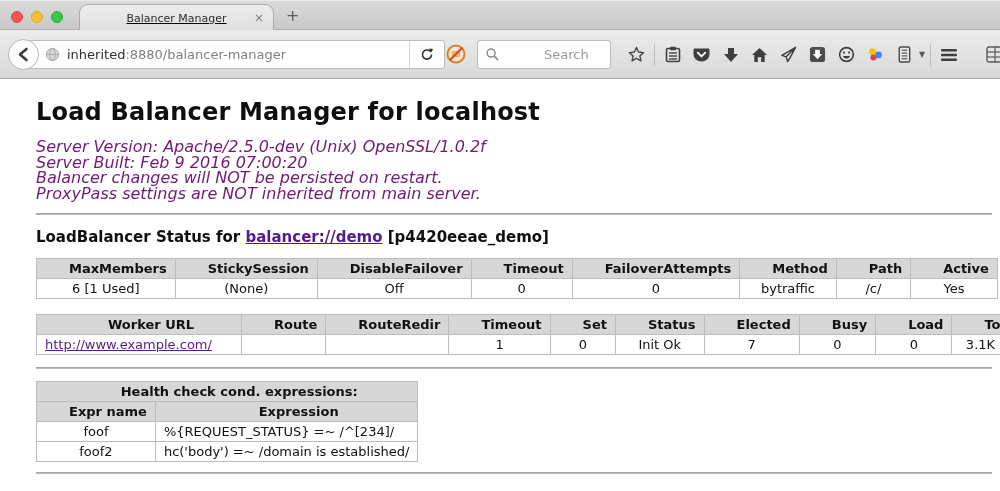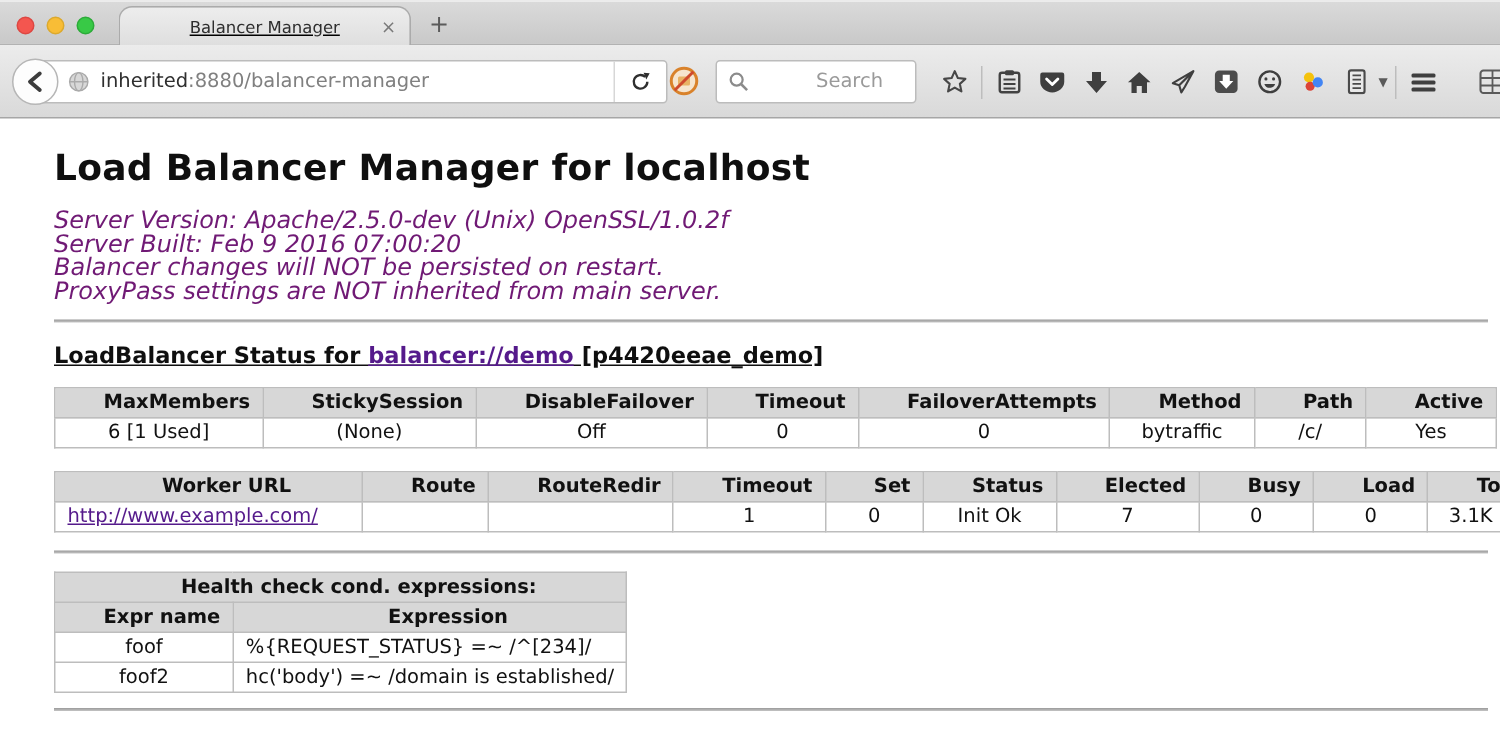--- a/index.html
+++ b/index.html
@@ -74,21 +74,21 @@
   .caret { font-size:8px; color:#5a5a5a; margin:0 2px 0 0; }
 
   
   .content { position:absolute; top:80px; left:0; right:0; bottom:0; padding:0 8px; background:#fff;margin-left:28px; }
   h1.page-title { font-size:24px; font-weight:bold; color:#0f0f0f; margin:18px 0 13px 0; letter-spacing:0.2px; }
   .info-line { font-size:16px; color:#701a75; line-height:15.6px;font-style:italic; }
   hr.rule {
     border:none; height:2px; margin:12px 0;
     background:linear-gradient(#9a9a9a,#c4c4c4);
   }
-  .section-heading { font-size:15px; font-weight:bold; color:#0f0f0f; margin:13px 0 12px 0;text-decoration:underline; }
+  .section-heading { font-size:15px; font-weight:bold; color:#0f0f0f; margin:13px 0 12px 0; }
   a.plink { color:#551a8b; text-decoration:underline; }
   table.apache { border-collapse:collapse; border:1px solid #707070; font-size:13px; margin-bottom:2px; }
   table.apache th, table.apache td {
     border:1px solid #bdbdbd; padding:2px 8px; text-align:center;
     line-height:15px; height:20px; white-space:nowrap; color:#111;
   }
   table.apache th { background:#d7d7d7; font-weight:bold;padding-left:32px; }
   table.apache td.cell-left { text-align:left; }
   .tbl-gap { height:13px; }
   .worker-url-col { min-width:205px; }

